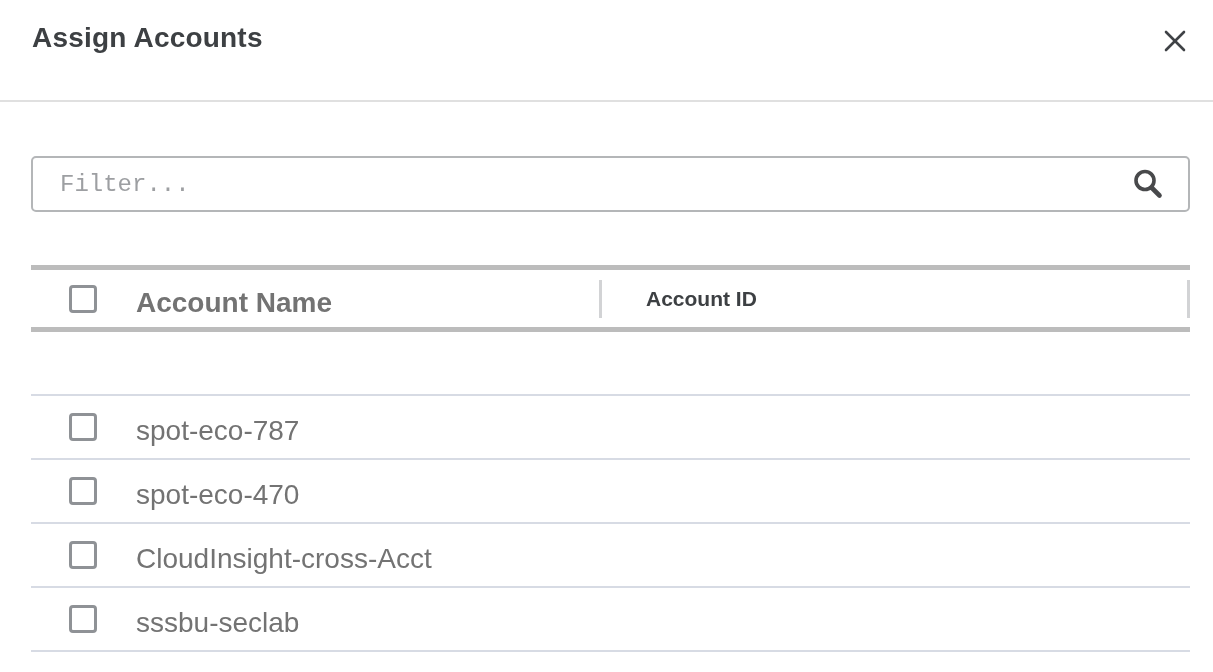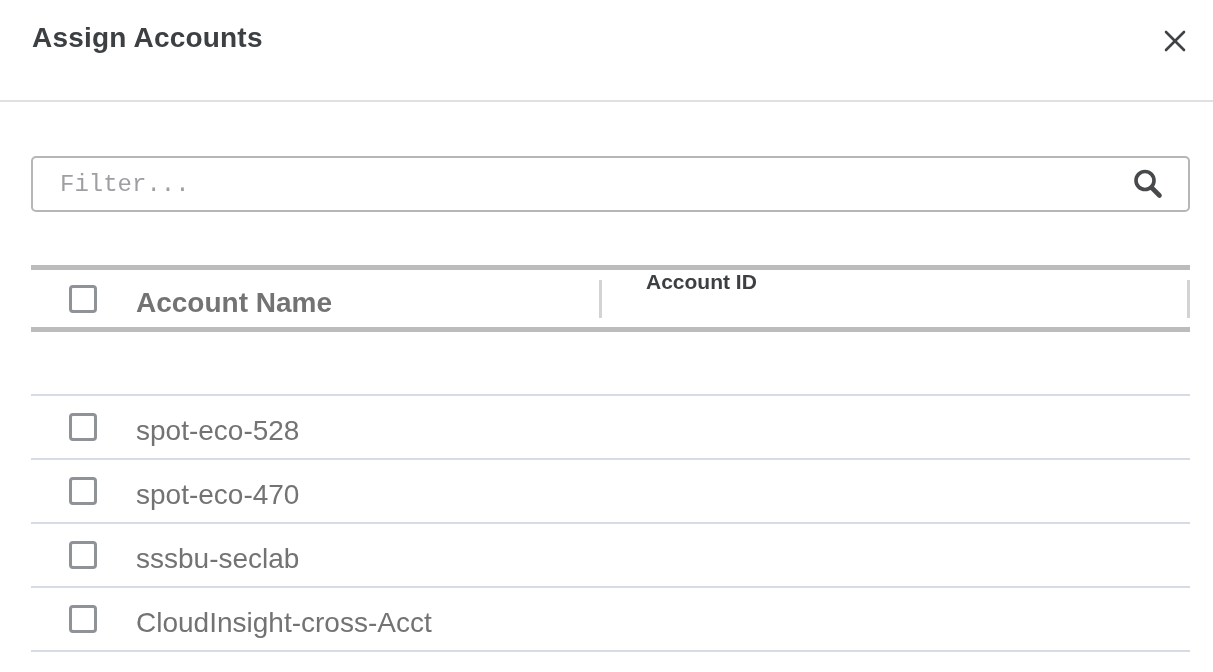--- a/index.html
+++ b/index.html
@@ -79,21 +79,21 @@
   }
   .col-name {
     width: 568px;
     flex: 0 0 568px;
     display: flex;
     align-items: center;
   }
   .col-id {
     flex: 1;
     display: flex;
-    align-items: flex-start;
+    align-items: center;
     height: 100%;
   }
   .col-id .head-label, .cell-id-text { margin-left: 44px; }
   .col-divider {
     width: 3px;
     height: 38px;
     background: #d2d3d5;
     flex: 0 0 3px;
   }
   .checkbox {
@@ -165,51 +165,51 @@
 
     <div class="trow">
       <div class="col-id">
         <span class="cell-id-text"></span>
       </div>
     </div>
 
     <div class="trow">
       <div class="col-name">
         <span class="checkbox" role="checkbox" aria-checked="false"></span>
-        <span class="name-text">spot-eco-528</span>
+        <span class="name-text">spot-eco-787</span>
       </div>
       <div class="col-id">
         <span class="cell-id-text"></span>
       </div>
     </div>
 
     <div class="trow">
       <div class="col-name">
         <span class="checkbox" role="checkbox" aria-checked="false"></span>
         <span class="name-text">spot-eco-470</span>
       </div>
       <div class="col-id">
         <span class="cell-id-text"></span>
       </div>
     </div>
 
     <div class="trow">
       <div class="col-name">
         <span class="checkbox" role="checkbox" aria-checked="false"></span>
+        <span class="name-text">CloudInsight-cross-Acct</span>
+      </div>
+      <div class="col-id">
+        <span class="cell-id-text"></span>
+      </div>
+    </div>
+
+    <div class="trow">
+      <div class="col-name">
+        <span class="checkbox" role="checkbox" aria-checked="false"></span>
         <span class="name-text">sssbu-seclab</span>
-      </div>
-      <div class="col-id">
-        <span class="cell-id-text"></span>
-      </div>
-    </div>
-
-    <div class="trow">
-      <div class="col-name">
-        <span class="checkbox" role="checkbox" aria-checked="false"></span>
-        <span class="name-text">CloudInsight-cross-Acct</span>
       </div>
       <div class="col-id">
         <span class="cell-id-text"></span>
       </div>
     </div>
 
   </div>
 </div>
 
 </body></html>

